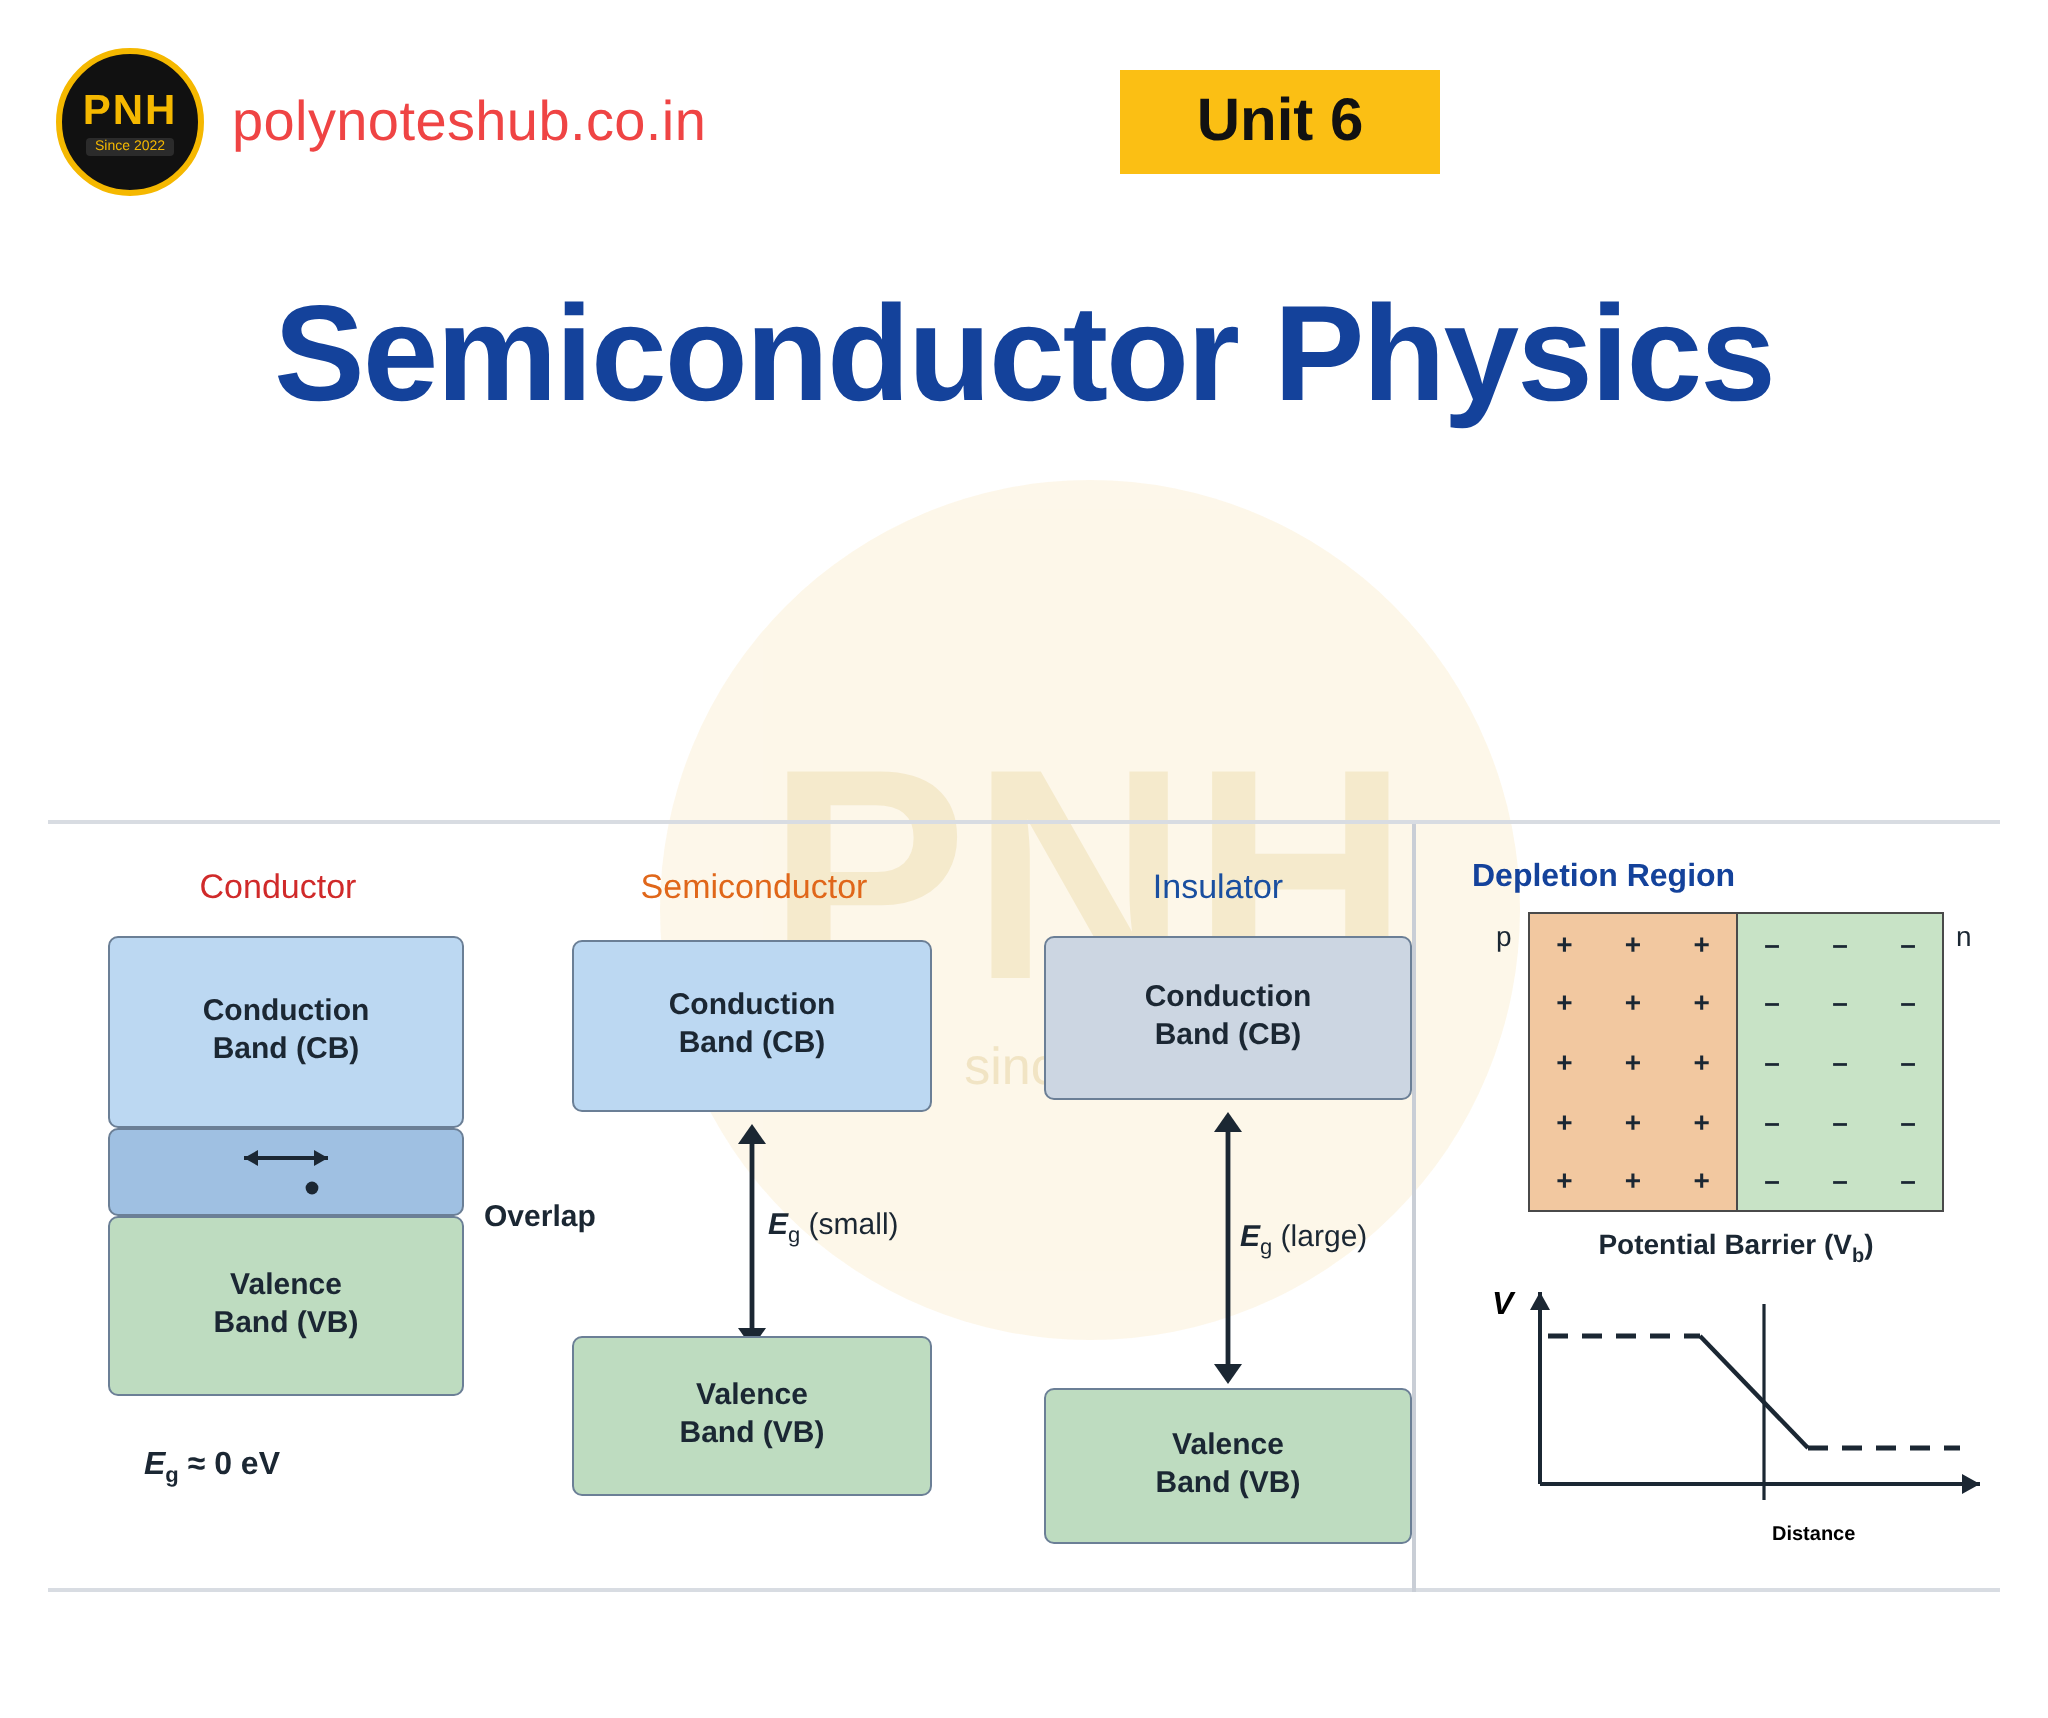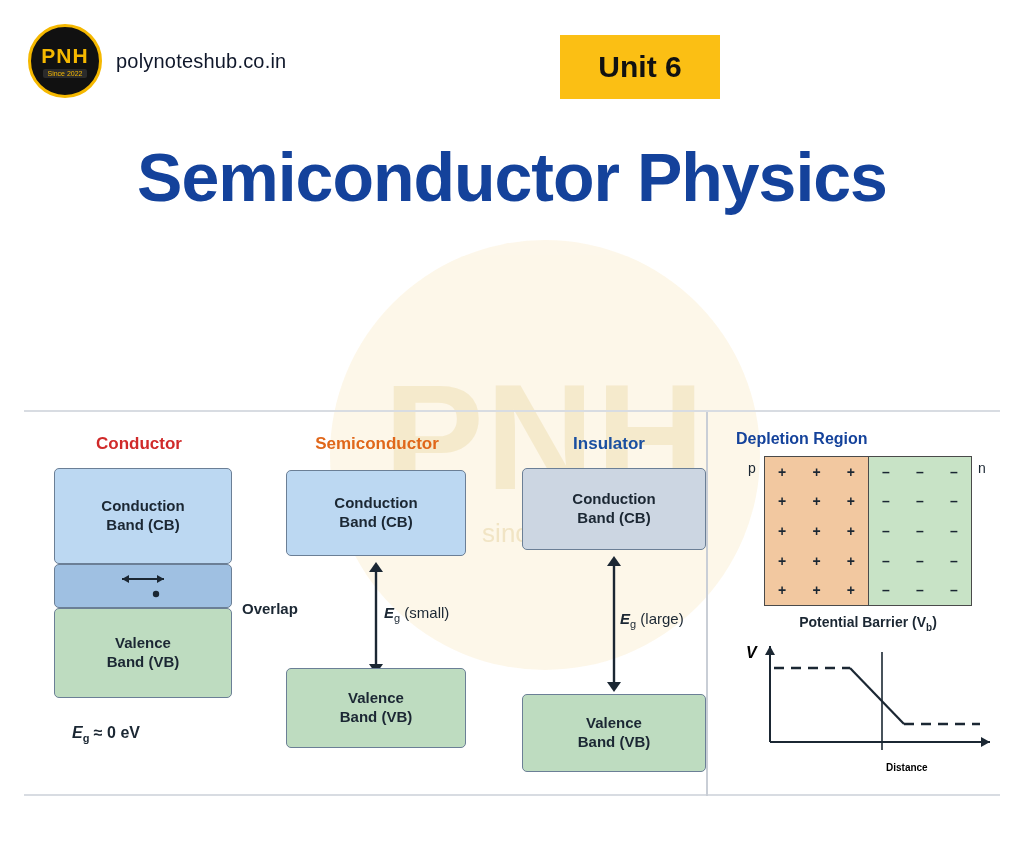--- a/index.html
+++ b/index.html
@@ -56,26 +56,26 @@
   }
   .logo-badge .pnh {
     color: #f5b800; font-weight: bold; font-size: 21px;
     letter-spacing: 1px; line-height: 1;
   }
   .logo-badge .since {
     color: #f5b800; font-size: 7px; margin-top: 3px;
     background: #2b2b2b; padding: 1px 4px; border-radius: 2px;
   }
   .site-name {
-    font-size: 20px; color: #0f172a; letter-spacing: .2px;
+    font-size: 28px; color: #ef4444; letter-spacing: .2px;
   }
 
   .unit-badge {
     position: absolute; left: 560px; top: 35px;
-    width: 160px; height: 64px;
+    width: 160px; height: 52px;
     background: #fbbf14;
     display: flex; align-items: center; justify-content: center;
     font-size: 30px; font-weight: bold; color: #111;
   }
 
   .download-wrap {
     position: absolute; left: 740px; top: 28px;
     display: flex; align-items: center; gap: 16px;
   }
   .dl-circle {
@@ -115,21 +115,21 @@
   
   .figure {
     position: absolute; left: 24px; top: 412px;
     width: 976px; height: 384px;
     z-index: 2;
   }
   .fig-left { position: absolute; left: 0; top: 0; width: 700px; height: 384px; }
   .fig-right { position: absolute; left: 712px; top: 0; width: 264px; height: 384px; }
 
   .col-label {
-    position: absolute; text-align: center; font-weight: bold; font-size: 17px;
+    position: absolute; text-align: center; font-weight: normal; font-size: 17px;
   }
   .band-box {
     position: absolute;
     border: 1.5px solid #6b7f96;
     border-radius: 5px;
     display: flex; flex-direction: column;
     align-items: center; justify-content: center;
     font-size: 15px; font-weight: bold; color: #1b2733;
     text-align: center; line-height: 1.25;
   }

